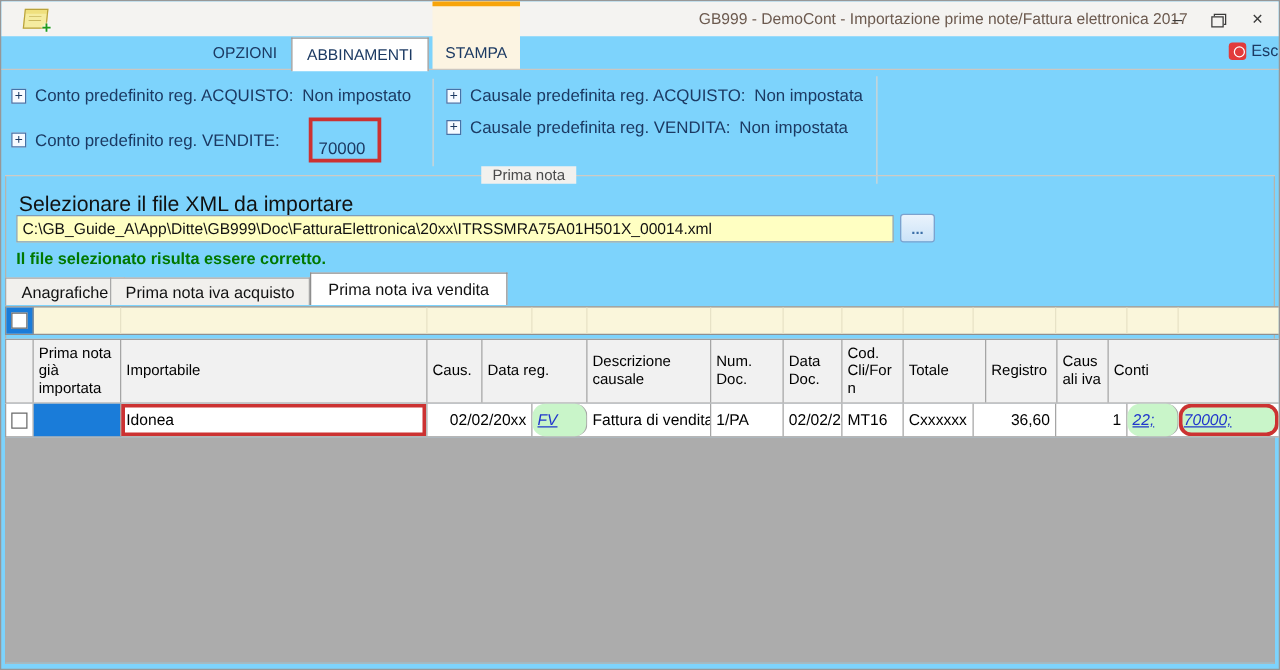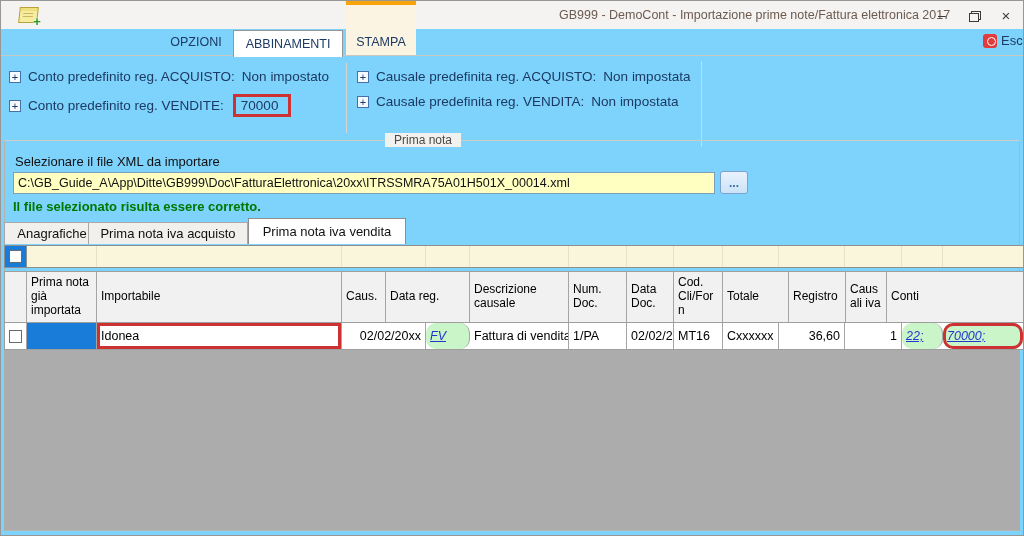--- a/index.html
+++ b/index.html
@@ -48,34 +48,34 @@
   .esci-label { color:#1C3A63; font-size:13px; }
 
   
   .def-row { position:absolute; display:flex; align-items:center; gap:7px; font-size:13.5px; color:#1C3A63; white-space:nowrap; }
   .plusbox { width:12px; height:12px; border:1px solid #4472A8; background:#F6FAFF; color:#1C3A63;
     font-size:11px; line-height:10px; text-align:center; flex:0 0 auto; }
   .rowL1 { left:8px;  top:68px; }
   .rowL2 { left:8px;  top:93px; }
   .rowR1 { left:356px; top:68px; }
   .rowR2 { left:356px; top:93px; }
-  .red-valuebox { display:inline-block; border:3px solid #CC3232; padding:1px 10px 1px 5px; margin-left:2px; color:#1C3A63; }
+  .red-valuebox { display:inline-block; border:3px solid #CC3232; padding:14px 10px 1px 5px; margin-left:16px; color:#1C3A63; }
   .vsep { position:absolute; width:1px; background:#D8D5CF; }
   .vsep-1 { left:345px; top:62px; height:70px; }
   .vsep-2 { left:700px; top:60px; height:86px; }
 
   
   .group-line { position:absolute; left:3px; right:3px; top:139px; border-top:1px solid #CFCBC4; }
   .group-label { position:absolute; left:384px; top:132px; background:#F2F1EE; padding:0 9px;
     font-size:12px; color:#4A4A4A; z-index:1; }
   .content-frame { position:absolute; left:3px; top:139px; right:3px; bottom:4px;
     border:1px solid #B6B3AB; border-top:none; }
 
   
-  .file-label { position:absolute; left:14px; top:153px; font-size:13px; color:#111; }
+  .file-label { position:absolute; left:14px; top:153px; font-size:17px; color:#111; }
   .file-input { position:absolute; left:12px; top:171px; width:702px; height:22px;
     background:#FFFFC2; border:1px solid #7F9DB9; font-family:"Liberation Sans","DejaVu Sans",sans-serif;
     font-size:12.5px; color:#111; padding:0 4px; }
   .browse-btn { position:absolute; left:719px; top:170px; width:28px; height:23px;
     background:linear-gradient(#EAF3FC,#CBE3F8); border:1px solid #7DA2CE; border-radius:3px;
     color:#3B6FA8; font-size:12px; font-weight:bold; display:flex; align-items:center; justify-content:center;
     cursor:default; }
   .file-status { position:absolute; left:12px; top:198px; font-size:13px; font-weight:bold; color:#007800; }
 
   

